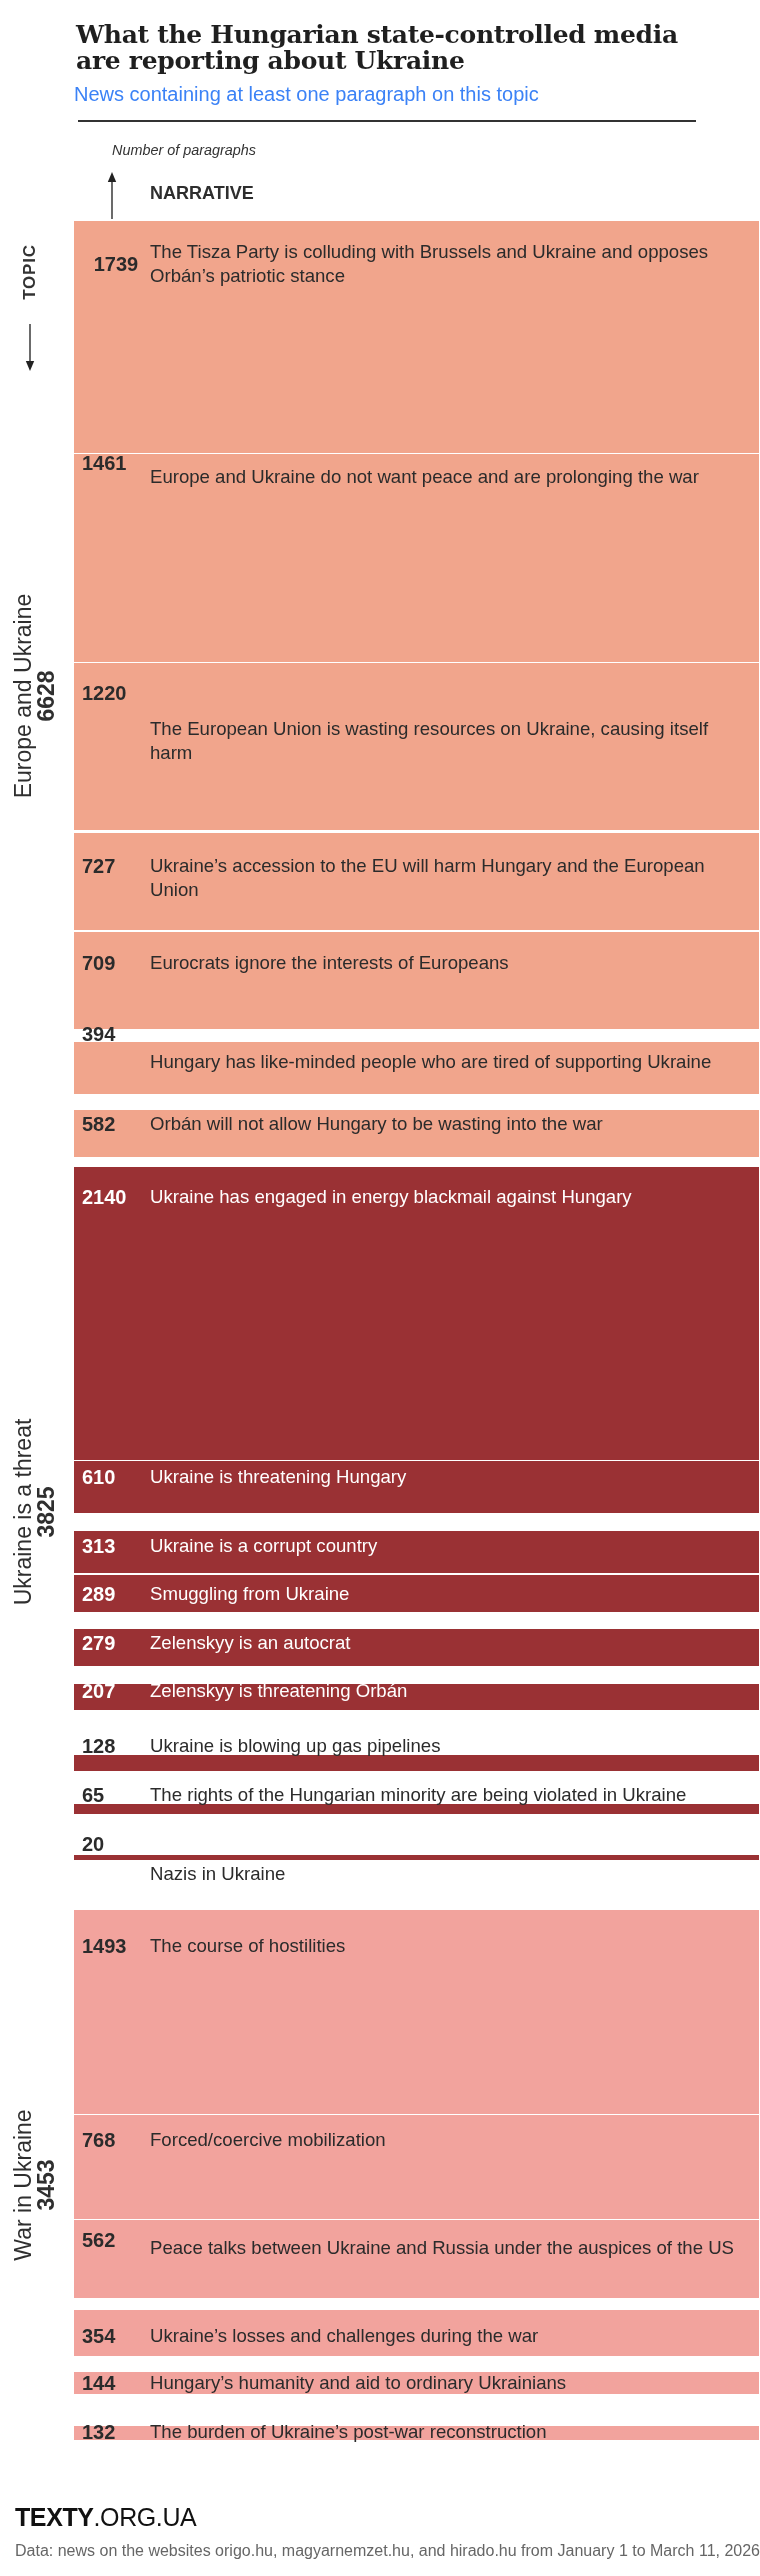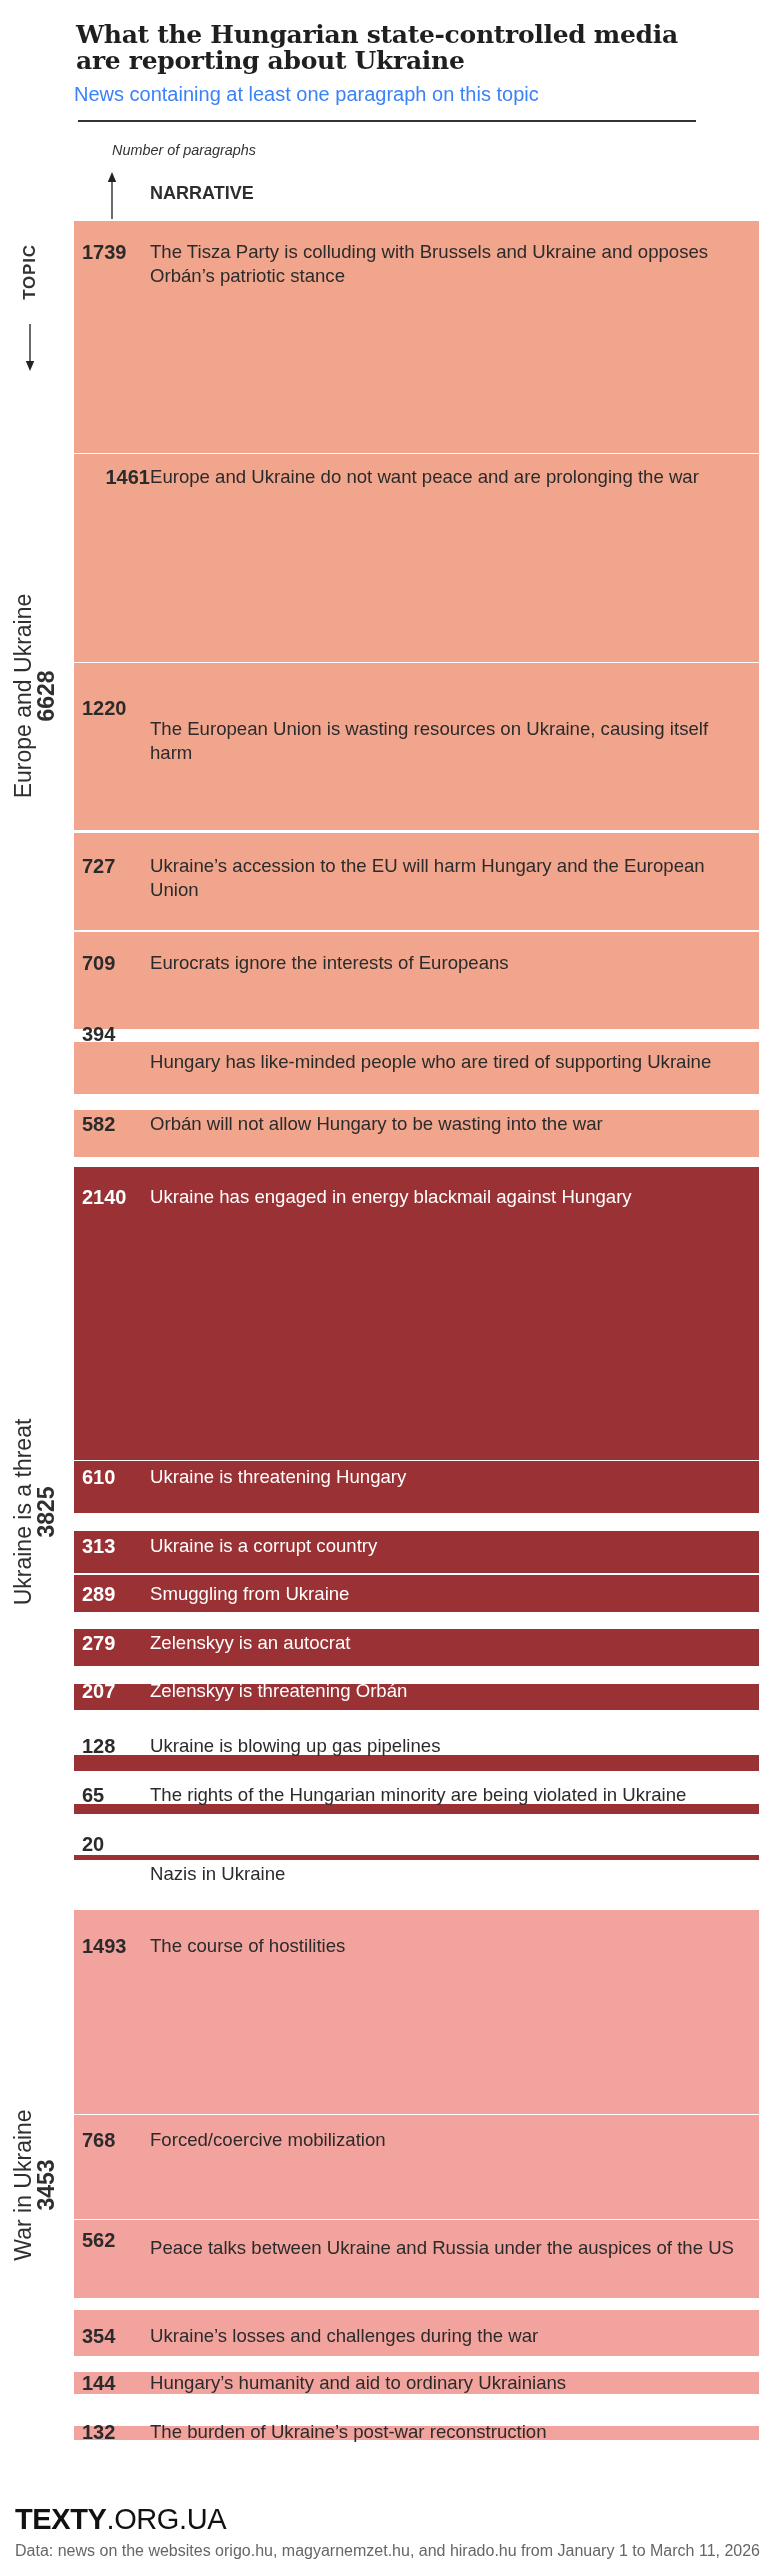--- a/index.html
+++ b/index.html
@@ -16,21 +16,21 @@
   .down-arrow { position: absolute; left: 12px; top: 103px; width: 12px; height: 47px; }
   .topic-label { width: 68px; height: 254px; }
   .topic-label .inner { position: absolute; left: 50%; top: 50%; transform: translate(-50%, -50%) rotate(-90deg); text-align: center; white-space: nowrap; font-family: "Liberation Sans", sans-serif; color: #2f2f2f; }
   .topic-name { display: block; font-size: 23px; line-height: 24px; }
   .topic-total { display: block; font-size: 23px; font-weight: bold; line-height: 22px; }
   .bar { left: 74px; width: 685px; }
   .row-num { left: 82px; width: 68px; font-family: "Liberation Sans", sans-serif; font-weight: bold; font-size: 20px; line-height: 24px; }
   .row-text { left: 150px; width: 592px; font-family: "Liberation Sans", sans-serif; font-size: 18.6px; line-height: 24px; }
   .light { color: #2b2b2b; }
   .dark { color: #ffffff; }
-  .brand { left: 15px; top: 2503px; font-family: "Liberation Sans", sans-serif; font-size: 29px; color: #111; letter-spacing: -0.4px; }
+  .brand { left: 15px; top: 2503px; font-family: "Liberation Sans", sans-serif; font-size: 25px; color: #111; letter-spacing: -0.4px; }
   .brand b { font-weight: bold; }
   .source { left: 15px; top: 2542px; font-family: "Liberation Sans", sans-serif; font-size: 16px; color: #666; white-space: nowrap; }
 </style>
 </head>
 <body>
 
 <div class="abs title">What the Hungarian state-controlled media are reporting about Ukraine</div>
 <div class="abs subtitle">News containing at least one paragraph on this topic</div>
 <div class="abs rule"></div>
 
@@ -50,27 +50,27 @@
 </div>
 
 <div id="chart">
     <div class="abs topic-label" style="left: 0px; top: 569px;">
       <div class="inner">
         <span class="topic-name">Europe and Ukraine</span>
         <span class="topic-total">6628</span>
       </div>
     </div>
     <div class="abs bar" style="top: 221px; height: 232px; background: rgb(241, 165, 140);"></div>
-    <div class="abs row-num light" style="top: 240px;">1739</div>
+    <div class="abs row-num light" style="top: 252px; text-align: center;">1739</div>
     <div class="abs row-text light" style="top: 240px;">The Tisza Party is colluding with Brussels and Ukraine and opposes Orbán’s patriotic stance</div>
     <div class="abs bar" style="top: 454px; height: 208px; background: rgb(241, 165, 140);"></div>
-    <div class="abs row-num light" style="top: 465px; text-align: right;">1461</div>
+    <div class="abs row-num light" style="top: 451px;">1461</div>
     <div class="abs row-text light" style="top: 465px;">Europe and Ukraine do not want peace and are prolonging the war</div>
     <div class="abs bar" style="top: 663px; height: 167px; background: rgb(241, 165, 140);"></div>
-    <div class="abs row-num light" style="top: 681px; margin-top: 15px;">1220</div>
+    <div class="abs row-num light" style="top: 681px;">1220</div>
     <div class="abs row-text light" style="top: 717px;">The European Union is wasting resources on Ukraine, causing itself harm</div>
     <div class="abs bar" style="top: 833px; height: 97px; background: rgb(241, 165, 140);"></div>
     <div class="abs row-num light" style="top: 854px;">727</div>
     <div class="abs row-text light" style="top: 854px;">Ukraine’s accession to the EU will harm Hungary and the European Union</div>
     <div class="abs bar" style="top: 932px; height: 97px; background: rgb(241, 165, 140);"></div>
     <div class="abs row-num light" style="top: 951px;">709</div>
     <div class="abs row-text light" style="top: 951px;">Eurocrats ignore the interests of Europeans</div>
     <div class="abs bar" style="top: 1042px; height: 52px; background: rgb(241, 165, 140);"></div>
     <div class="abs row-num light" style="top: 1022px;">394</div>
     <div class="abs row-text light" style="top: 1050px;">Hungary has like-minded people who are tired of supporting Ukraine</div>

